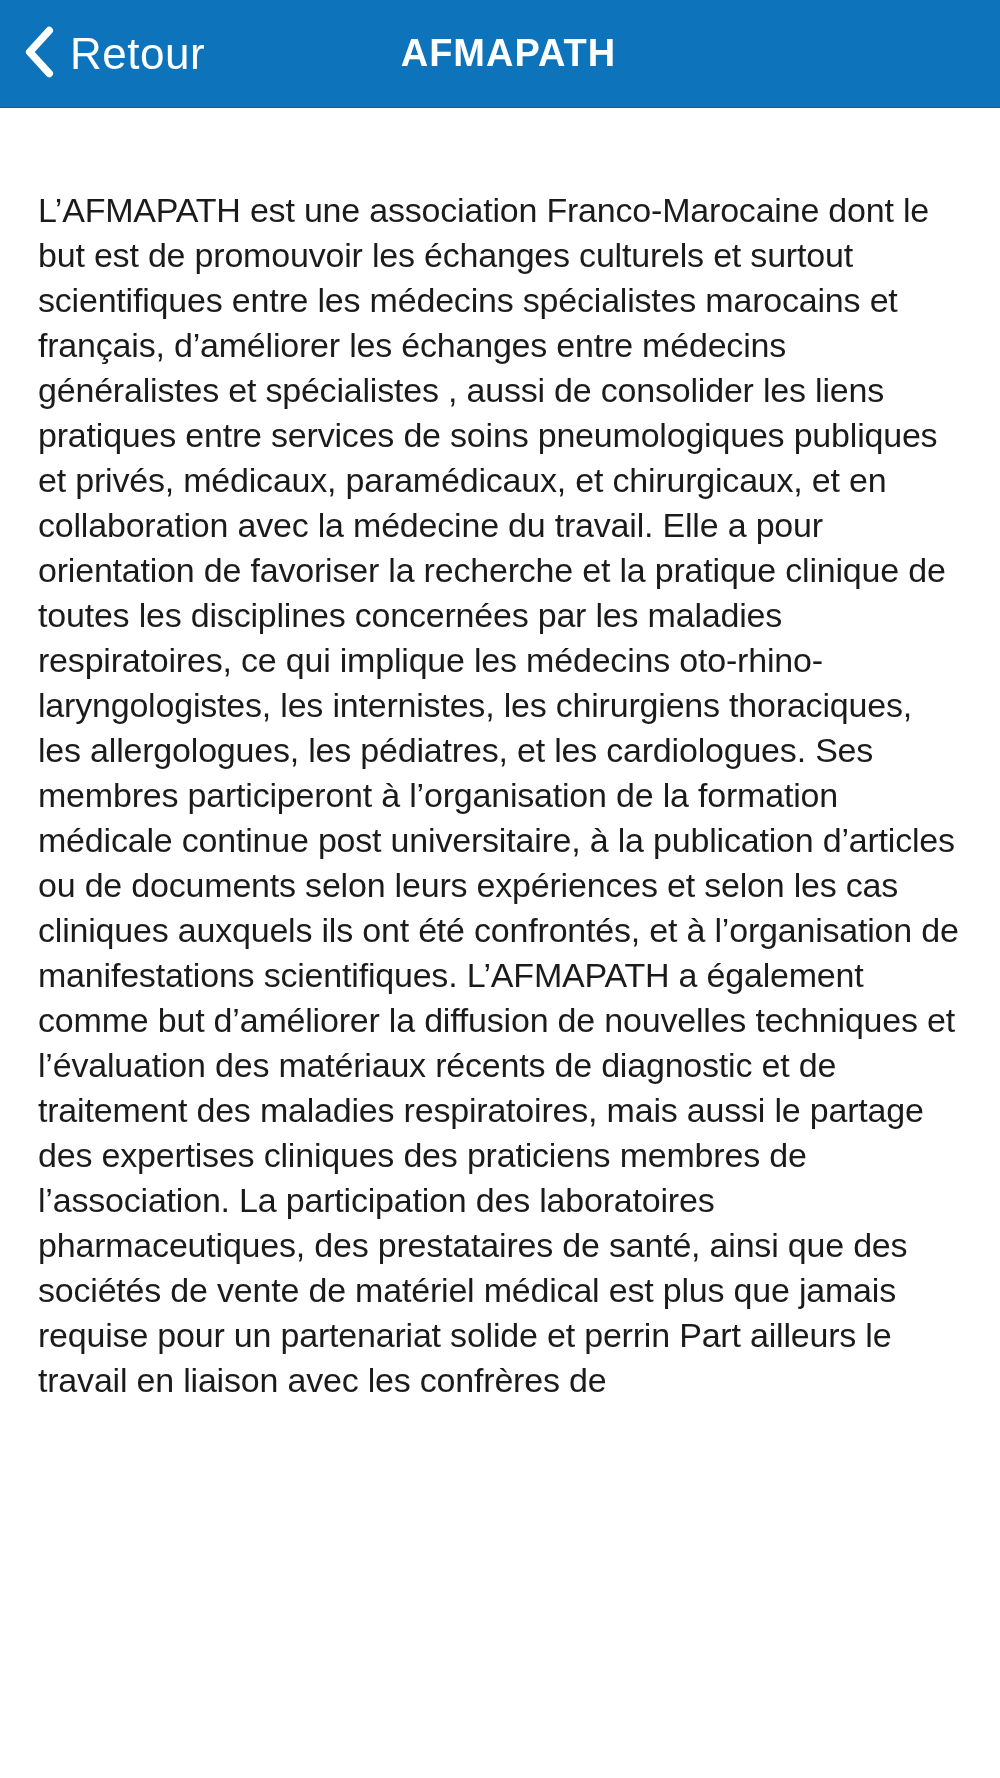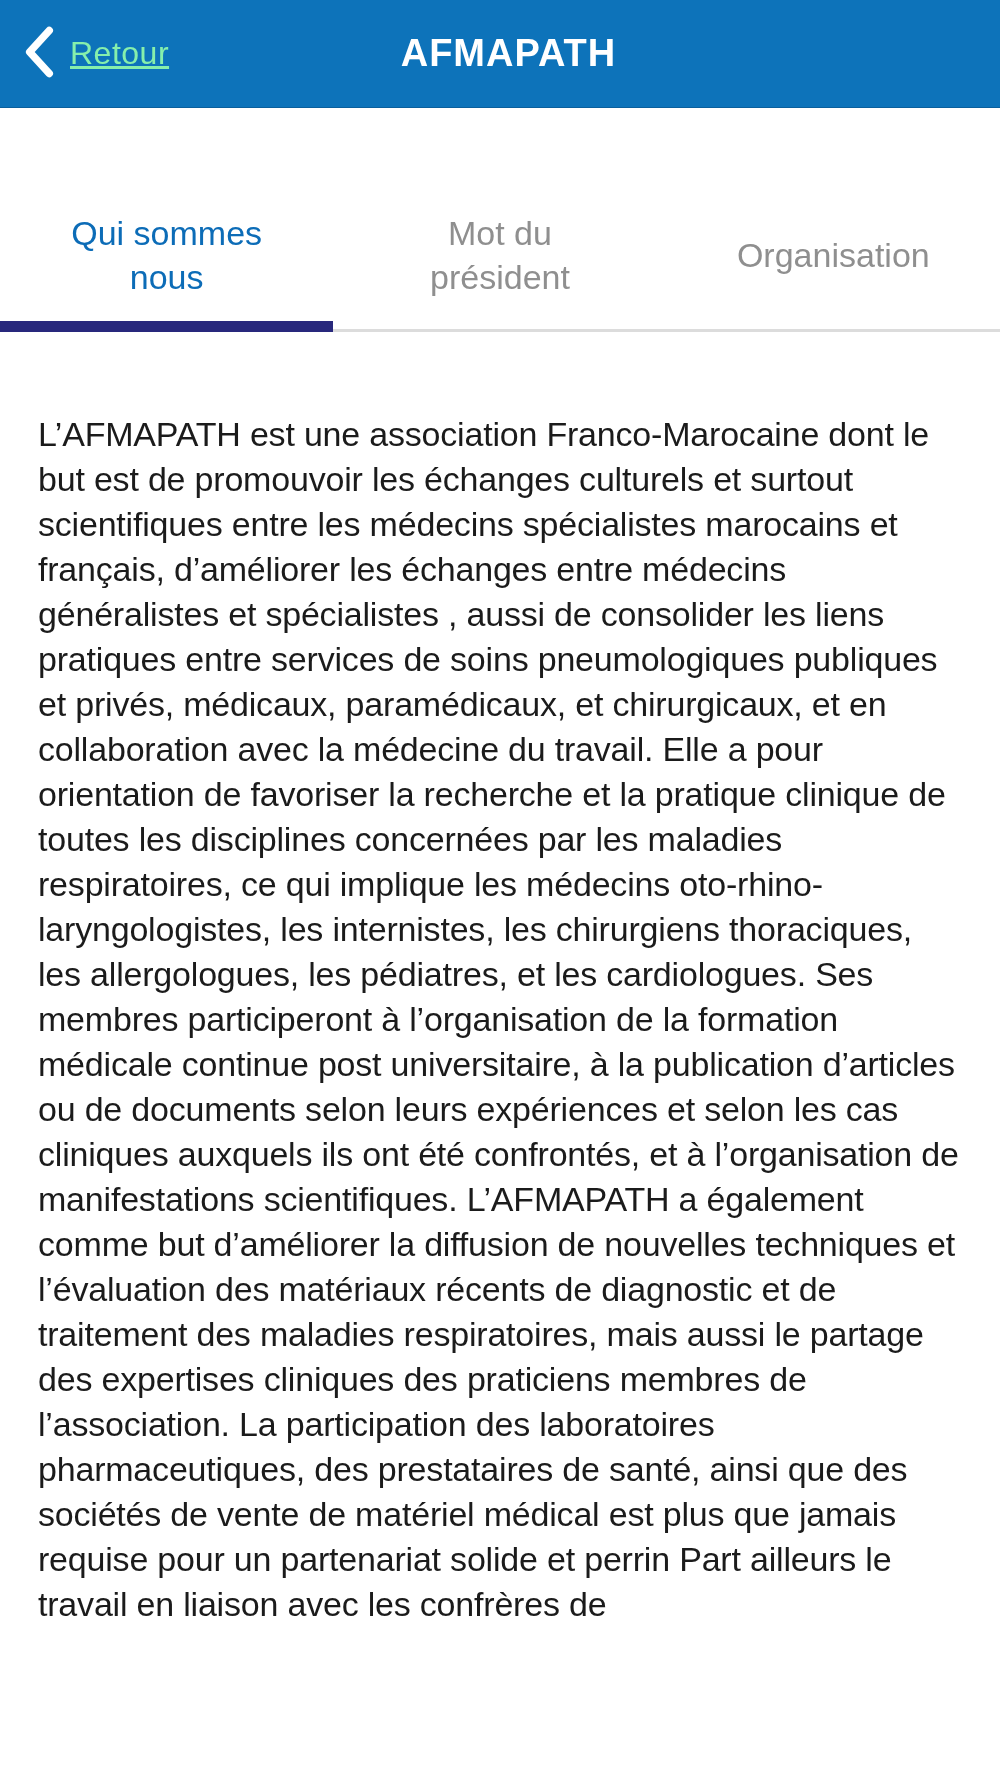--- a/index.html
+++ b/index.html
@@ -21,21 +21,21 @@
     height:108px;background:var(--header-bg);position:relative;
     display:flex;align-items:center;justify-content:center;
     border-bottom:1px solid #0a5f9c;
   }
   .back-button{
     position:absolute;left:22px;top:0;height:100%;
     display:flex;align-items:center;gap:14px;cursor:pointer;background:none;border:none;
   }
   .back-button .chevron{display:block;}
   .back-label{
-    color:#86efac;font-size:32px;font-weight:400;letter-spacing:.5px;text-decoration:underline;
+    color:#ffffff;font-size:44px;font-weight:400;letter-spacing:.5px;
   }
   .header-title{
     color:#ffffff;font-size:38px;font-weight:700;letter-spacing:1px;margin-left:17px;
   }
   
   .tab-bar{
     margin-top:74px;height:150px;display:flex;
     border-bottom:3px solid var(--divider);
   }
   .tab{
@@ -68,29 +68,18 @@
       <span class="chevron">
         <svg width="34" height="56" viewBox="0 0 36 60" fill="none">
           <polyline points="29,7 8,30 29,53" stroke="#ffffff" stroke-width="8" stroke-linecap="round" stroke-linejoin="round" fill="none"></polyline>
         </svg>
       </span>
       <span class="back-label">Retour</span>
     </button>
     <div class="header-title">AFMAPATH</div>
   </header>
 
-  <nav class="tab-bar">
-    <div class="tab active">
-      <span class="tab-label">Qui sommes nous</span>
-    </div>
-    <div class="tab">
-      <span class="tab-label">Mot du président</span>
-    </div>
-    <div class="tab">
-      <span class="tab-label">Organisation</span>
-    </div>
-  </nav>
 
   <main class="content">
     <p class="about-paragraph">L’AFMAPATH est une association Franco-Marocaine dont le but est de promouvoir les échanges culturels et surtout scientifiques entre les médecins spécialistes marocains et français, d’améliorer les échanges entre médecins généralistes et spécialistes , aussi de consolider les liens pratiques entre services de soins pneumologiques publiques et privés, médicaux, paramédicaux, et chirurgicaux, et en collaboration avec la médecine du travail. Elle a pour orientation de favoriser la recherche et la pratique clinique de toutes les disciplines concernées par les maladies respiratoires, ce qui implique les médecins oto-rhino-laryngologistes, les internistes, les chirurgiens thoraciques, les allergologues, les pédiatres, et les cardiologues. Ses membres participeront à l’organisation de la formation médicale continue post universitaire, à la publication d’articles ou de documents selon leurs expériences et selon les cas cliniques auxquels ils ont été confrontés, et à l’organisation de manifestations scientifiques. L’AFMAPATH a également comme but d’améliorer la diffusion de nouvelles techniques et l’évaluation des matériaux récents de diagnostic et de traitement des maladies respiratoires, mais aussi le partage des expertises cliniques des praticiens membres de l’association. La participation des laboratoires pharmaceutiques, des prestataires de santé, ainsi que des sociétés de vente de matériel médical est plus que jamais requise pour un partenariat solide et perrin Part ailleurs le travail en liaison avec les confrères de</p>
   </main>
 
 </div>
 
 </body></html>

